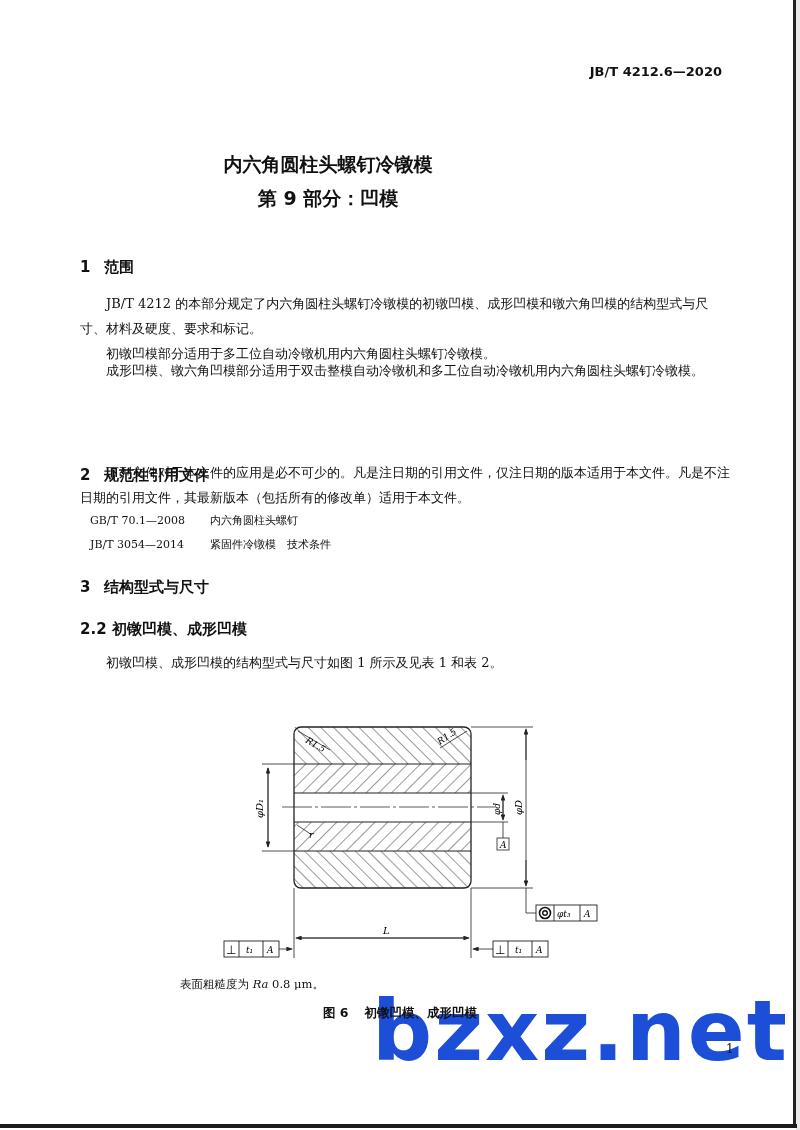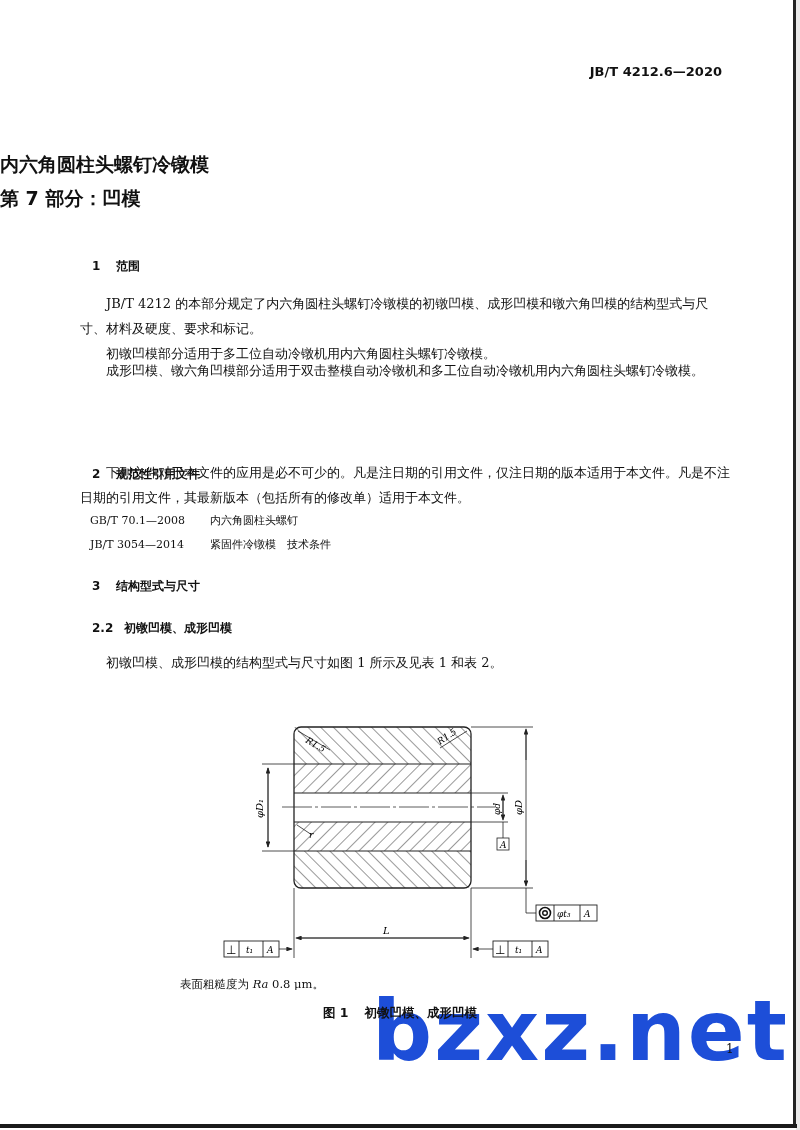--- a/index.html
+++ b/index.html
@@ -9,26 +9,26 @@
     font-family: "DejaVu Serif", "Liberation Serif", serif;
   }
   .page-edge-right { position: absolute; left: 793px; top: 0; width: 3px; height: 1128px; background: #222; }
   .page-edge-bottom { position: absolute; left: 0; top: 1124px; width: 797px; height: 4px; background: #1a1a1a; }
   .page-gray { position: absolute; left: 796px; top: 0; width: 4px; height: 1130px; background: #e8e8e8; }
   .std-code {
     position: absolute; right: 78px; top: 64px;
     font-family: "DejaVu Sans", "Liberation Sans", sans-serif; font-weight: bold; font-size: 13px;
   }
   .title {
-    position: absolute; left: 0; width: 656px; text-align: left;
+    position: absolute; left: 0; width: 656px; text-align: center;
     font-family: "DejaVu Sans", "Liberation Sans", sans-serif; font-weight: bold; font-size: 19px;
   }
   .h1 {
-    position: absolute; left: 92px;
-    font-family: "DejaVu Sans", "Liberation Sans", sans-serif; font-weight: bold; font-size: 12px;
+    position: absolute; left: 80px;
+    font-family: "DejaVu Sans", "Liberation Sans", sans-serif; font-weight: bold; font-size: 15px;
   }
   .h1 .num { display: inline-block; width: 24px; }
   .h2 .num { width: 32px; }
   .para {
     position: absolute; left: 80px; width: 650px;
     font-size: 13px; line-height: 25px; text-indent: 26px;
   }
   .ref {
     position: absolute; left: 90px; font-size: 11px;
   }
@@ -54,21 +54,21 @@
 
 <div class="page-gray"></div>
 <div class="page-edge-right"></div>
 <div class="page-edge-bottom"></div>
 
 <div class="watermark">bzxz.net</div>
 
 <div class="std-code">JB/T 4212.6—2020</div>
 
 <div class="title" style="top:152px;">内六角圆柱头螺钉冷镦模</div>
-<div class="title" style="top:186px;">第 7 部分：凹模</div>
+<div class="title" style="top:186px;">第 9 部分：凹模</div>
 
 <div class="h1" style="top:258px;">
   <span class="num">1</span><span>范围</span>
 </div>
 <div class="para" style="top:291px;">JB/T 4212 的本部分规定了内六角圆柱头螺钉冷镦模的初镦凹模、成形凹模和镦六角凹模的结构型式与尺寸、材料及硬度、要求和标记。</div>
 <div class="para" style="top:341px;">初镦凹模部分适用于多工位自动冷镦机用内六角圆柱头螺钉冷镦模。</div>
 <div class="para" style="top:357px; top:358px;"></div>
 <div class="para" style="top:358px;">成形凹模、镦六角凹模部分适用于双击整模自动冷镦机和多工位自动冷镦机用内六角圆柱头螺钉冷镦模。</div>
 
 <div class="h1" style="top:430px;margin-top:36px;">
@@ -187,16 +187,16 @@
     <text x="536" y="953" font-size="9" font-style="italic" font-family="DejaVu Serif, serif">A</text>
     <line x1="493" y1="949" x2="473" y2="949" stroke="#222" stroke-width="0.8" marker-end="url(#arr)"></line>
   </g>
 </svg>
 
 <div class="note">
   <span>表面粗糙度为 </span><i>Ra</i><span> 0.8 μm。</span>
 </div>
 
 <div class="caption">
-  <span class="num">图 1</span><span>初镦凹模、成形凹模</span>
+  <span class="num">图 6</span><span>初镦凹模、成形凹模</span>
 </div>
 
 <div class="page-num">1</div>
 
 </body></html>

